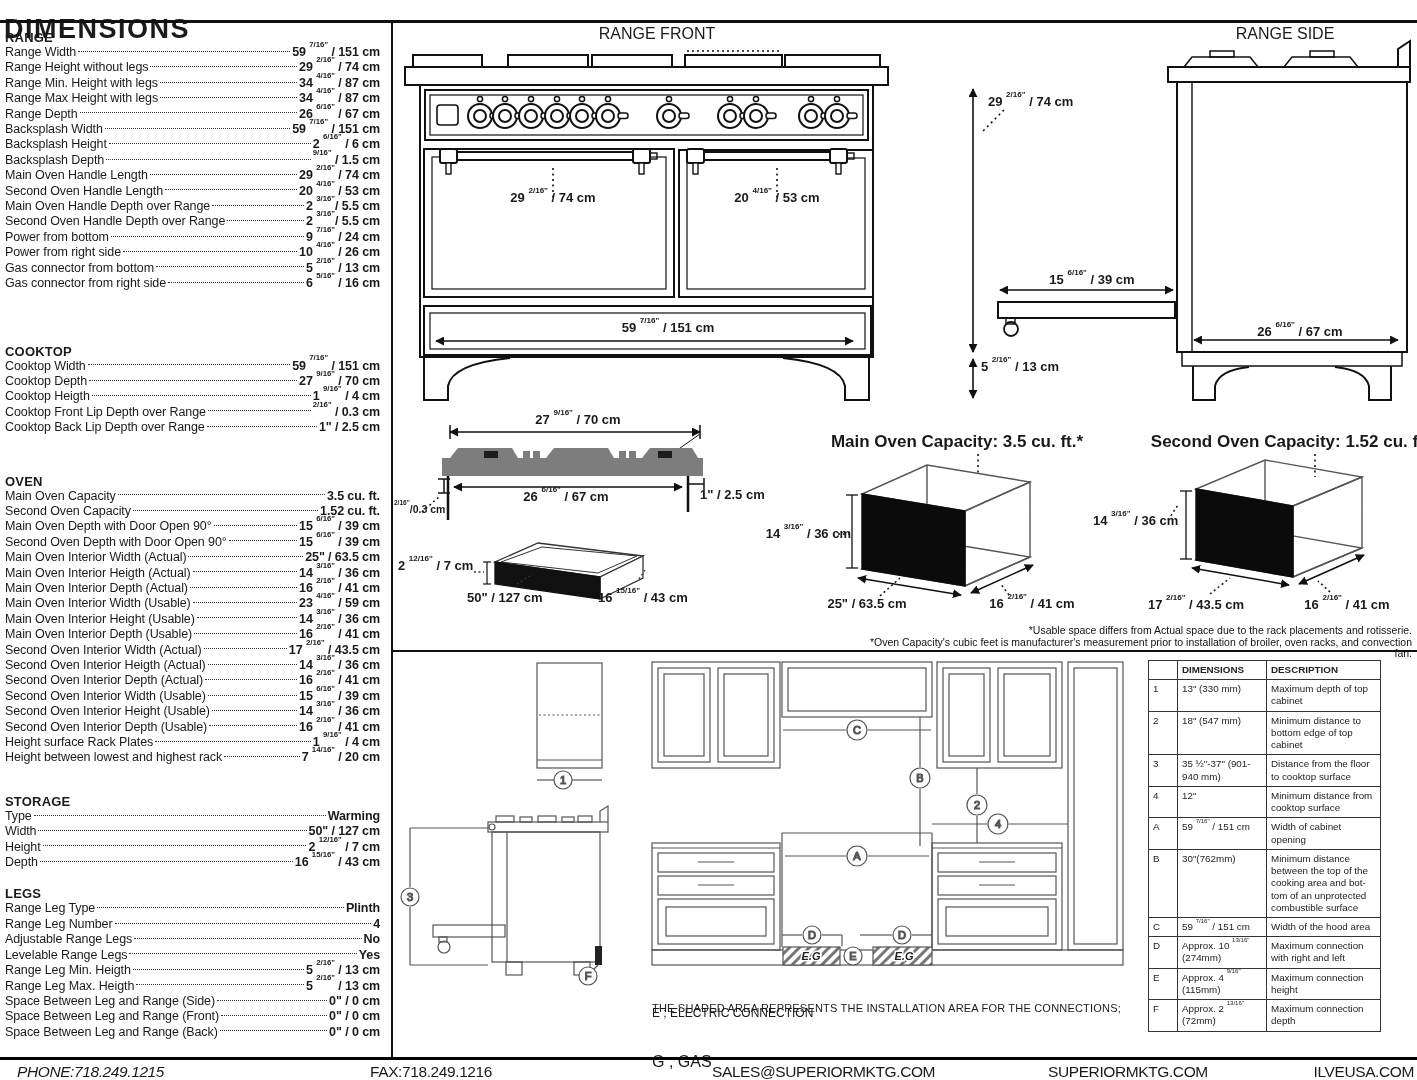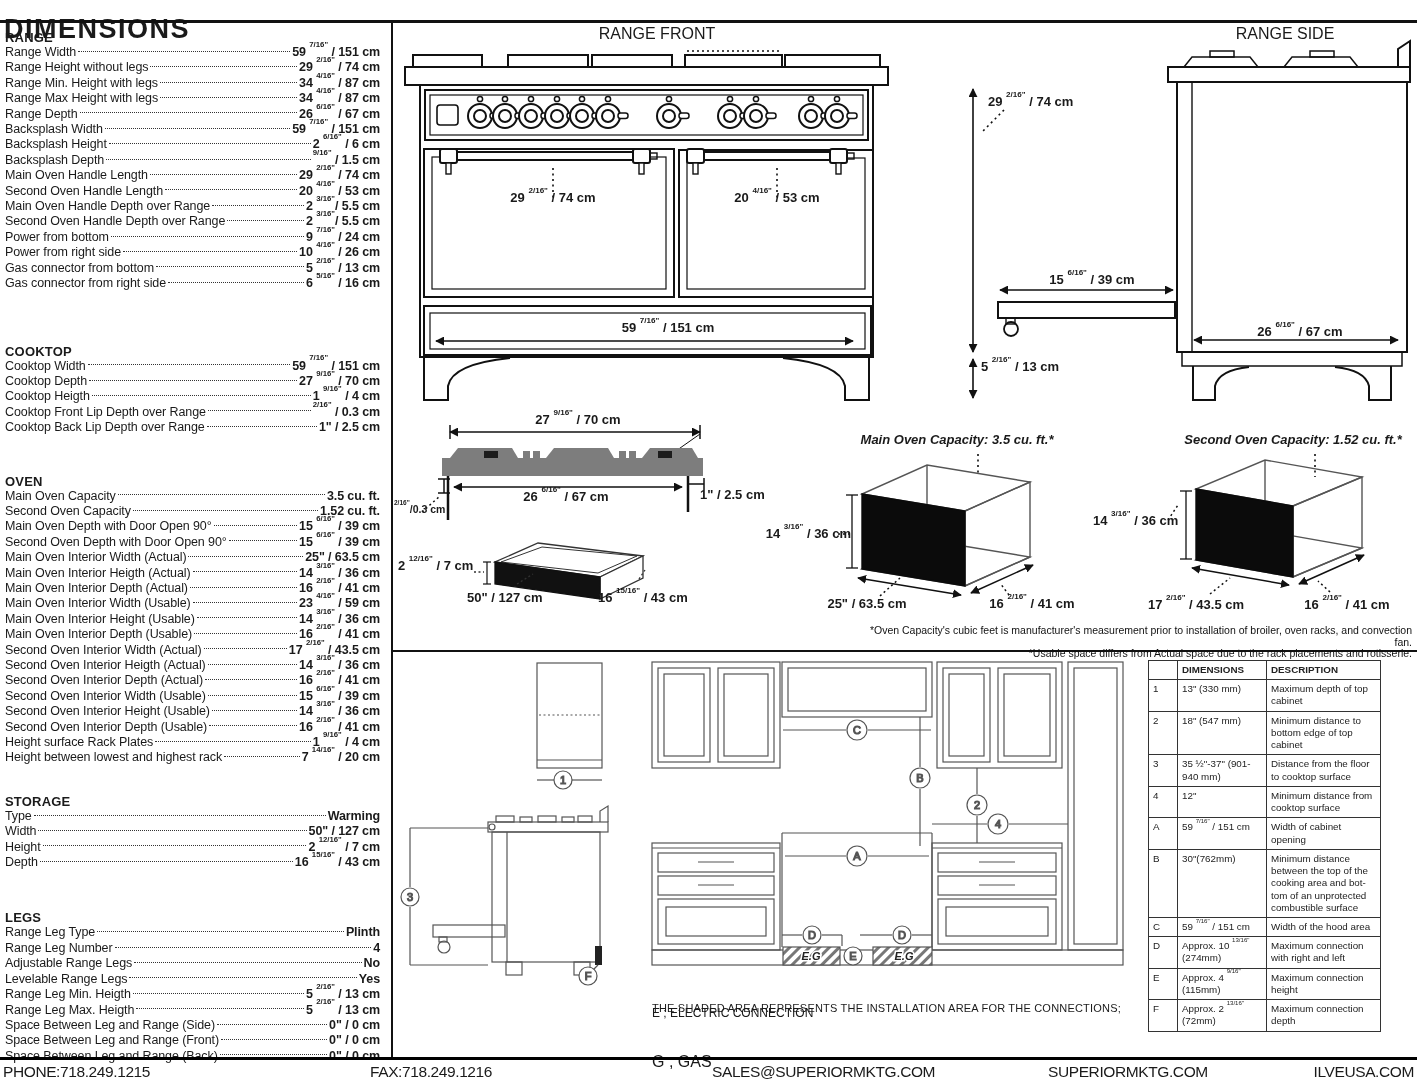--- a/index.html
+++ b/index.html
@@ -6,29 +6,29 @@
   body{width:1417px;height:1080px;position:relative;background:#fff;color:#1a1a1a;
        font-family:"Liberation Sans", sans-serif;overflow:hidden;}
   
   .rule-h{position:absolute;background:#111;}
   .rule-v{position:absolute;background:#111;}
   
   #page-title{position:absolute;left:4px;top:-4px;font-size:27px;font-weight:bold;letter-spacing:1.5px;}
   
   #leftcol{position:absolute;left:5px;top:30px;width:375px;}
   .spec-section h3{margin:0;font-size:13px;font-weight:bold;letter-spacing:.2px;}
-  .sec-cooktop{margin-top:52px;} .sec-oven{margin-top:38px;} .sec-storage{margin-top:28px;} .sec-legs{margin-top:40px;}
+  .sec-cooktop{margin-top:52px;} .sec-oven{margin-top:38px;} .sec-storage{margin-top:28px;} .sec-legs{margin-top:16px;}
   .spec-row{display:flex;align-items:center;line-height:15.4px;font-size:12.5px;letter-spacing:-.1px;}
   .spec-row .sl{white-space:nowrap;}
   .spec-row .dots{flex:1;min-width:5px;margin:0 2px 3px 2px;border-bottom:1.7px dotted #333;}
   .spec-row .sv{white-space:nowrap;font-weight:bold;}
   sup.fr{font-size:.62em;line-height:0;position:relative;top:-.5em;letter-spacing:0;}
   
   .dtitle{position:absolute;font-size:16px;font-weight:normal;transform:translateX(-50%);white-space:nowrap;}
-  .otitle{position:absolute;font-size:13px;font-weight:bold;transform:translateX(-50%);white-space:nowrap;font-style:italic;}
+  .otitle{position:absolute;font-size:17px;font-weight:bold;transform:translateX(-50%);white-space:nowrap;}
   .dlab{position:absolute;font-size:13px;font-weight:bold;white-space:nowrap;}
   .dlab.c{transform:translateX(-50%);}
   .dlab.sm{font-size:10.5px;}
   #footnotes{position:absolute;right:5px;top:625px;width:560px;text-align:right;font-size:10.5px;line-height:11.5px;color:#111;}
   
   .note1{position:absolute;left:652px;top:1002px;font-size:11px;letter-spacing:.2px;}
   .note2{position:absolute;left:652px;top:1006px;font-size:12px;}
   .note3{position:absolute;left:652px;top:1053px;font-size:16px;text-align:right;}
   
   #install-table{position:absolute;left:1148px;top:660px;border-collapse:collapse;width:233px;
@@ -535,22 +535,22 @@
 <div class="otitle" style="left:957px;top:432px;">Main Oven Capacity: 3.5 cu. ft.*</div>
 <div class="dlab" style="left:745px;top:526px;width:106px;text-align:right;">14 <sup class="fr">3/16"</sup> / 36 cm</div>
 <div class="dlab c" style="left:867px;top:596px;">25" / 63.5 cm</div>
 <div class="dlab c" style="left:1032px;top:596px;">16 <sup class="fr">2/16"</sup> / 41 cm</div>
 <div class="otitle" style="left:1293px;top:432px;">Second Oven Capacity: 1.52 cu. ft.*</div>
 <div class="dlab" style="left:1093px;top:513px;">14 <sup class="fr">3/16"</sup> / 36 cm</div>
 <div class="dlab c" style="left:1196px;top:597px;">17 <sup class="fr">2/16"</sup> / 43.5 cm</div>
 <div class="dlab c" style="left:1347px;top:597px;">16 <sup class="fr">2/16"</sup> / 41 cm</div>
 
 <div id="footnotes">
+  <div>*Usable space differs from Actual space due to the rack placements and rotisserie.</div>
   <div>*Oven Capacity's cubic feet is manufacturer's measurement prior to installation of broiler, oven racks, and convection fan.</div>
-  <div>*Usable space differs from Actual space due to the rack placements and rotisserie.</div>
 </div>
 
 <svg id="bot-svg" style="left:392px;top:650px;" width="1025" height="407" viewBox="0 0 1025 407">
   <defs>
     <pattern id="hat" width="7" height="7" patternTransform="rotate(45)" patternUnits="userSpaceOnUse">
       <rect width="7" height="7" fill="#fff"></rect>
         <rect width="3" height="7" fill="#777"></rect>
     </pattern>
   </defs>
 
@@ -754,18 +754,18 @@
 
       <tr>
         <td class="k">F</td>
         <td class="d">Approx. 2 <sup class="fr">13/16"</sup> (72mm)</td>
         <td>Maximum connection depth</td>
       </tr>
     </tbody>
 </table>
 
 <div id="footer">
-  <span class="flab" style="left:3px;">PHONE:718.249.1215</span>
+  <span class="flab" style="left:17px;font-style:italic;">PHONE:718.249.1215</span>
   <span class="flab" style="left:370px;">FAX:718.249.1216</span>
   <span class="flab" style="left:712px;">SALES@SUPERIORMKTG.COM</span>
   <span class="flab" style="left:1048px;">SUPERIORMKTG.COM</span>
   <span class="flab" style="right:3px;text-align:center;">ILVEUSA.COM</span>
 </div>
 
 </body></html>

